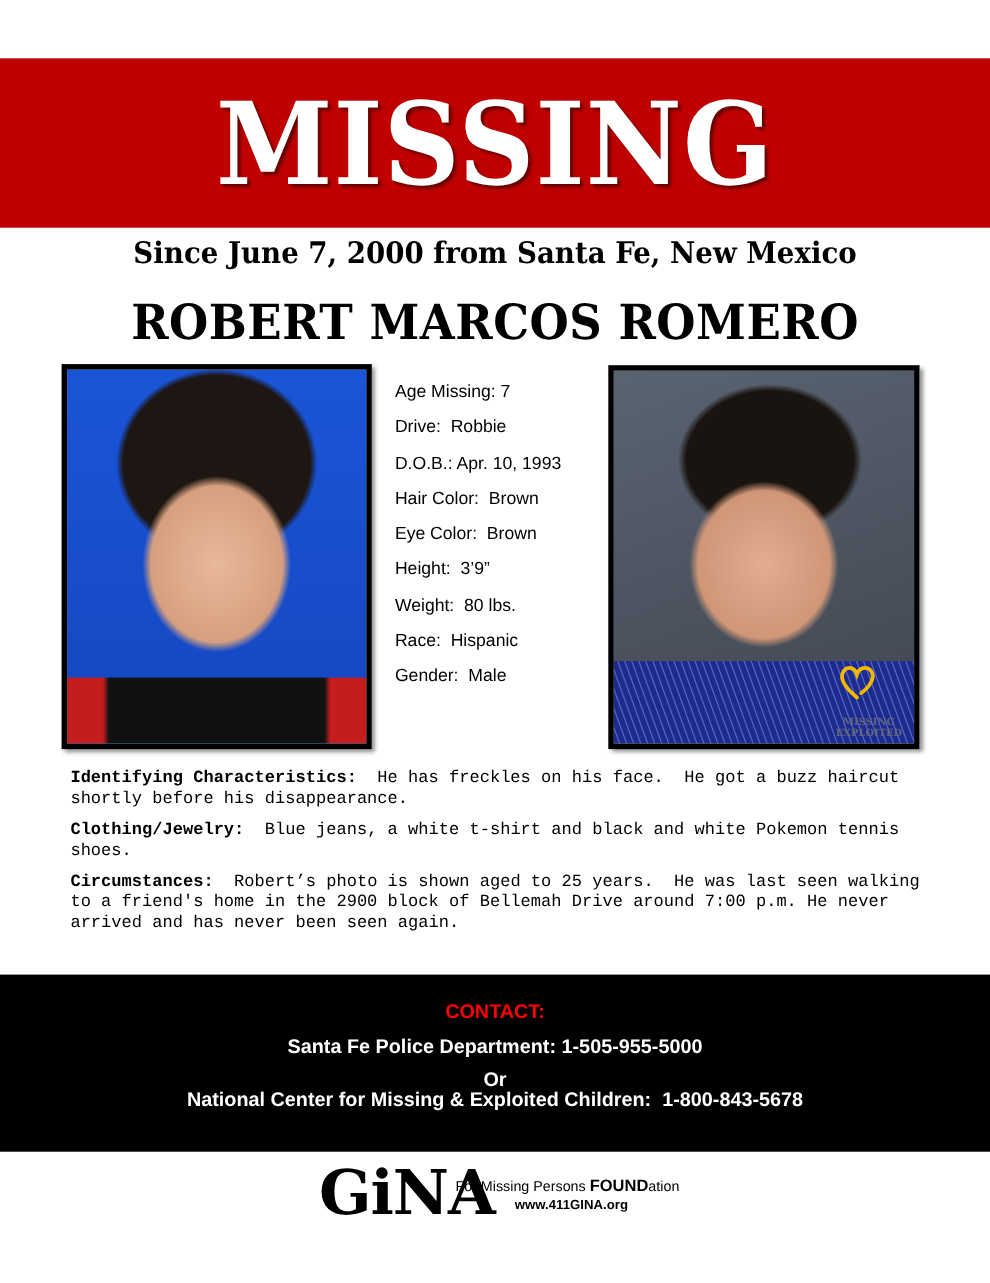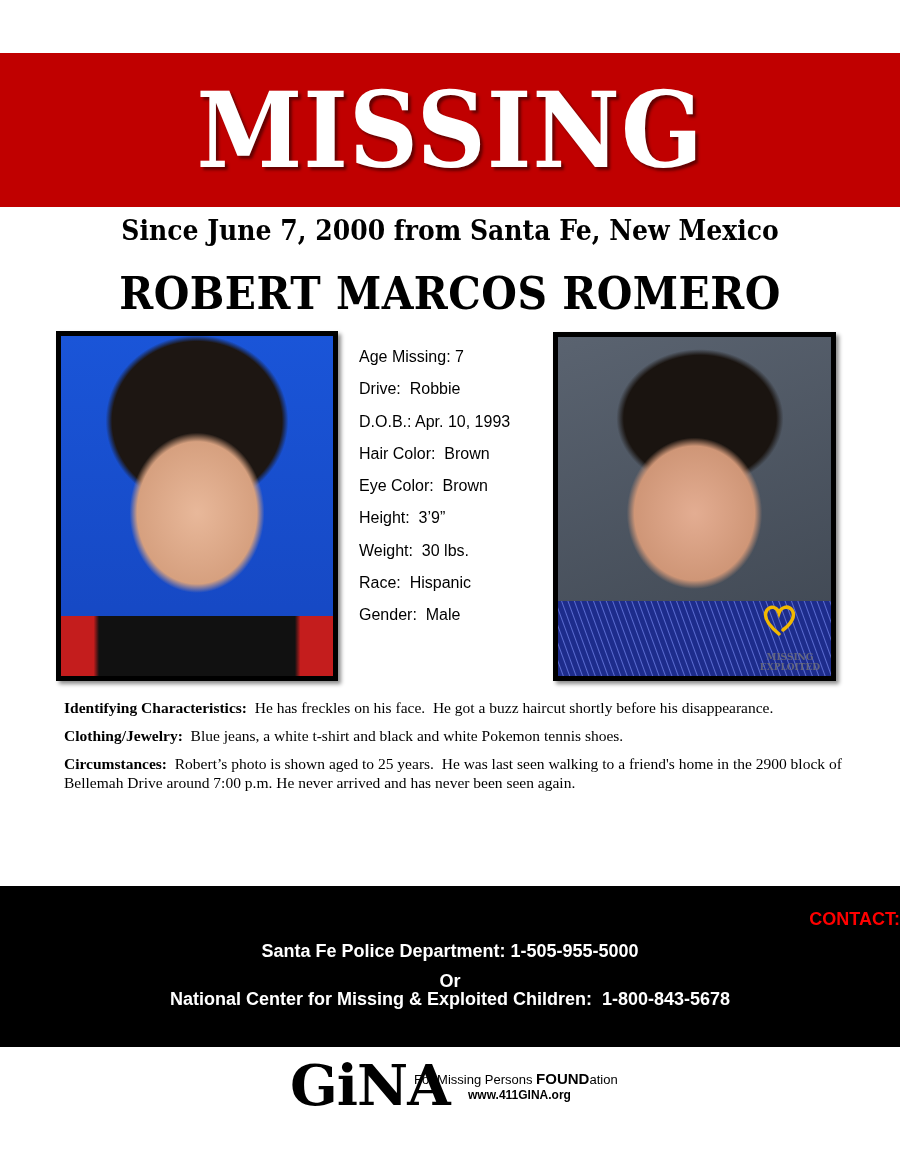--- a/index.html
+++ b/index.html
@@ -36,26 +36,26 @@
     .watermark-heart { position: absolute; left: 6px; top: 2px; width: 36px; height: 36px; }
     .watermark-text { position: absolute; left: 0; bottom: 0; width: 70px; text-align: center;
       font-family: "DejaVu Serif", serif; font-weight: bold; font-size: 9px; line-height: 10px; color: rgba(110,110,120,0.85); }
 
     .details { position: absolute; left: 359px; top: 345px; width: 190px; }
     .detail-row { height: 32.3px; font-size: 16px; line-height: 24px; white-space: nowrap; }
     .detail-label { font-weight: normal; }
     .detail-label.red { color: #C00000; }
 
     .desc { position: absolute; left: 64px; top: 698px; width: 780px;
-      font-family: Liberation Serif, serif; font-size: 15.5px; line-height: 19px; }
+      font-family: Liberation Mono, monospace; font-size: 15.5px; line-height: 19px; }
     .desc p { margin: 0 0 9px 0; }
     .desc .lbl { font-weight: bold; }
 
     .contact { position: absolute; left: 0; top: 886px; width: 900px; height: 161px; background: #000; color: #fff; text-align: center; }
-    .contact-title { position: absolute; left: 0; width: 900px; top: 22px; font-weight: bold; font-size: 18px; line-height: 22px; color: #FF0000; text-align: right; }
+    .contact-title { position: absolute; left: 0; width: 900px; top: 22px; font-weight: bold; font-size: 18px; line-height: 22px; color: #FF0000; }
     .contact-line { position: absolute; left: 0; width: 900px; font-weight: bold; font-size: 18px; line-height: 22px; }
     .cl1 { top: 54px; } .cl2 { top: 84px; } .cl3 { top: 102px; }
 
     .footer { position: absolute; left: 288px; top: 1063px; width: 340px; height: 44px; }
     .gina-logo { position: absolute; left: 2px; top: 0; font-family: "DejaVu Serif", serif; font-weight: bold; font-size: 56px; line-height: 44px; letter-spacing: -1px; }
     .gina-tag { position: absolute; left: 126px; top: 8px; font-size: 13px; line-height: 16px; white-space: nowrap; }
     .gina-tag b { font-size: 15px; }
     .gina-url { position: absolute; left: 180px; top: 25px; font-weight: bold; font-size: 12px; line-height: 15px; }
   </style>
 </head>
@@ -72,21 +72,21 @@
   <div class="shirt"></div>
 </div>
 
 <div class="details">
   <div class="detail-row"><span class="detail-label">Age Missing:</span><span style="white-space:pre"> 7</span></div>
   <div class="detail-row"><span class="detail-label">Drive:</span><span style="white-space:pre">  Robbie</span></div>
   <div class="detail-row"><span class="detail-label">D.O.B.</span><span style="white-space:pre">: Apr. 10, 1993</span></div>
   <div class="detail-row"><span class="detail-label">Hair Color</span><span style="white-space:pre">:  Brown</span></div>
   <div class="detail-row"><span class="detail-label">Eye Color:</span><span style="white-space:pre">  Brown</span></div>
   <div class="detail-row"><span class="detail-label">Height</span><span style="white-space:pre">:  3’9”</span></div>
-  <div class="detail-row"><span class="detail-label">Weight:</span><span style="white-space:pre">  30 lbs.</span></div>
+  <div class="detail-row"><span class="detail-label">Weight:</span><span style="white-space:pre">  80 lbs.</span></div>
   <div class="detail-row"><span class="detail-label">Race:</span><span style="white-space:pre">  Hispanic</span></div>
   <div class="detail-row"><span class="detail-label">Gender</span><span style="white-space:pre">:  Male</span></div>
 </div>
 
 <div class="photo photo-right" title="Age-progressed photo of Robert at 25">
   <div class="shirt"></div>
   <div class="watermark">
     <svg class="watermark-heart" viewBox="0 0 36 36">
       <path d="M18 32 C6 22 2 14 6 8 C10 3 16 5 18 11 C20 5 27 3 31 8 C35 14 30 22 22 28" fill="none" stroke="#f2b800" stroke-width="3.5" stroke-linecap="round"></path>
     </svg>

